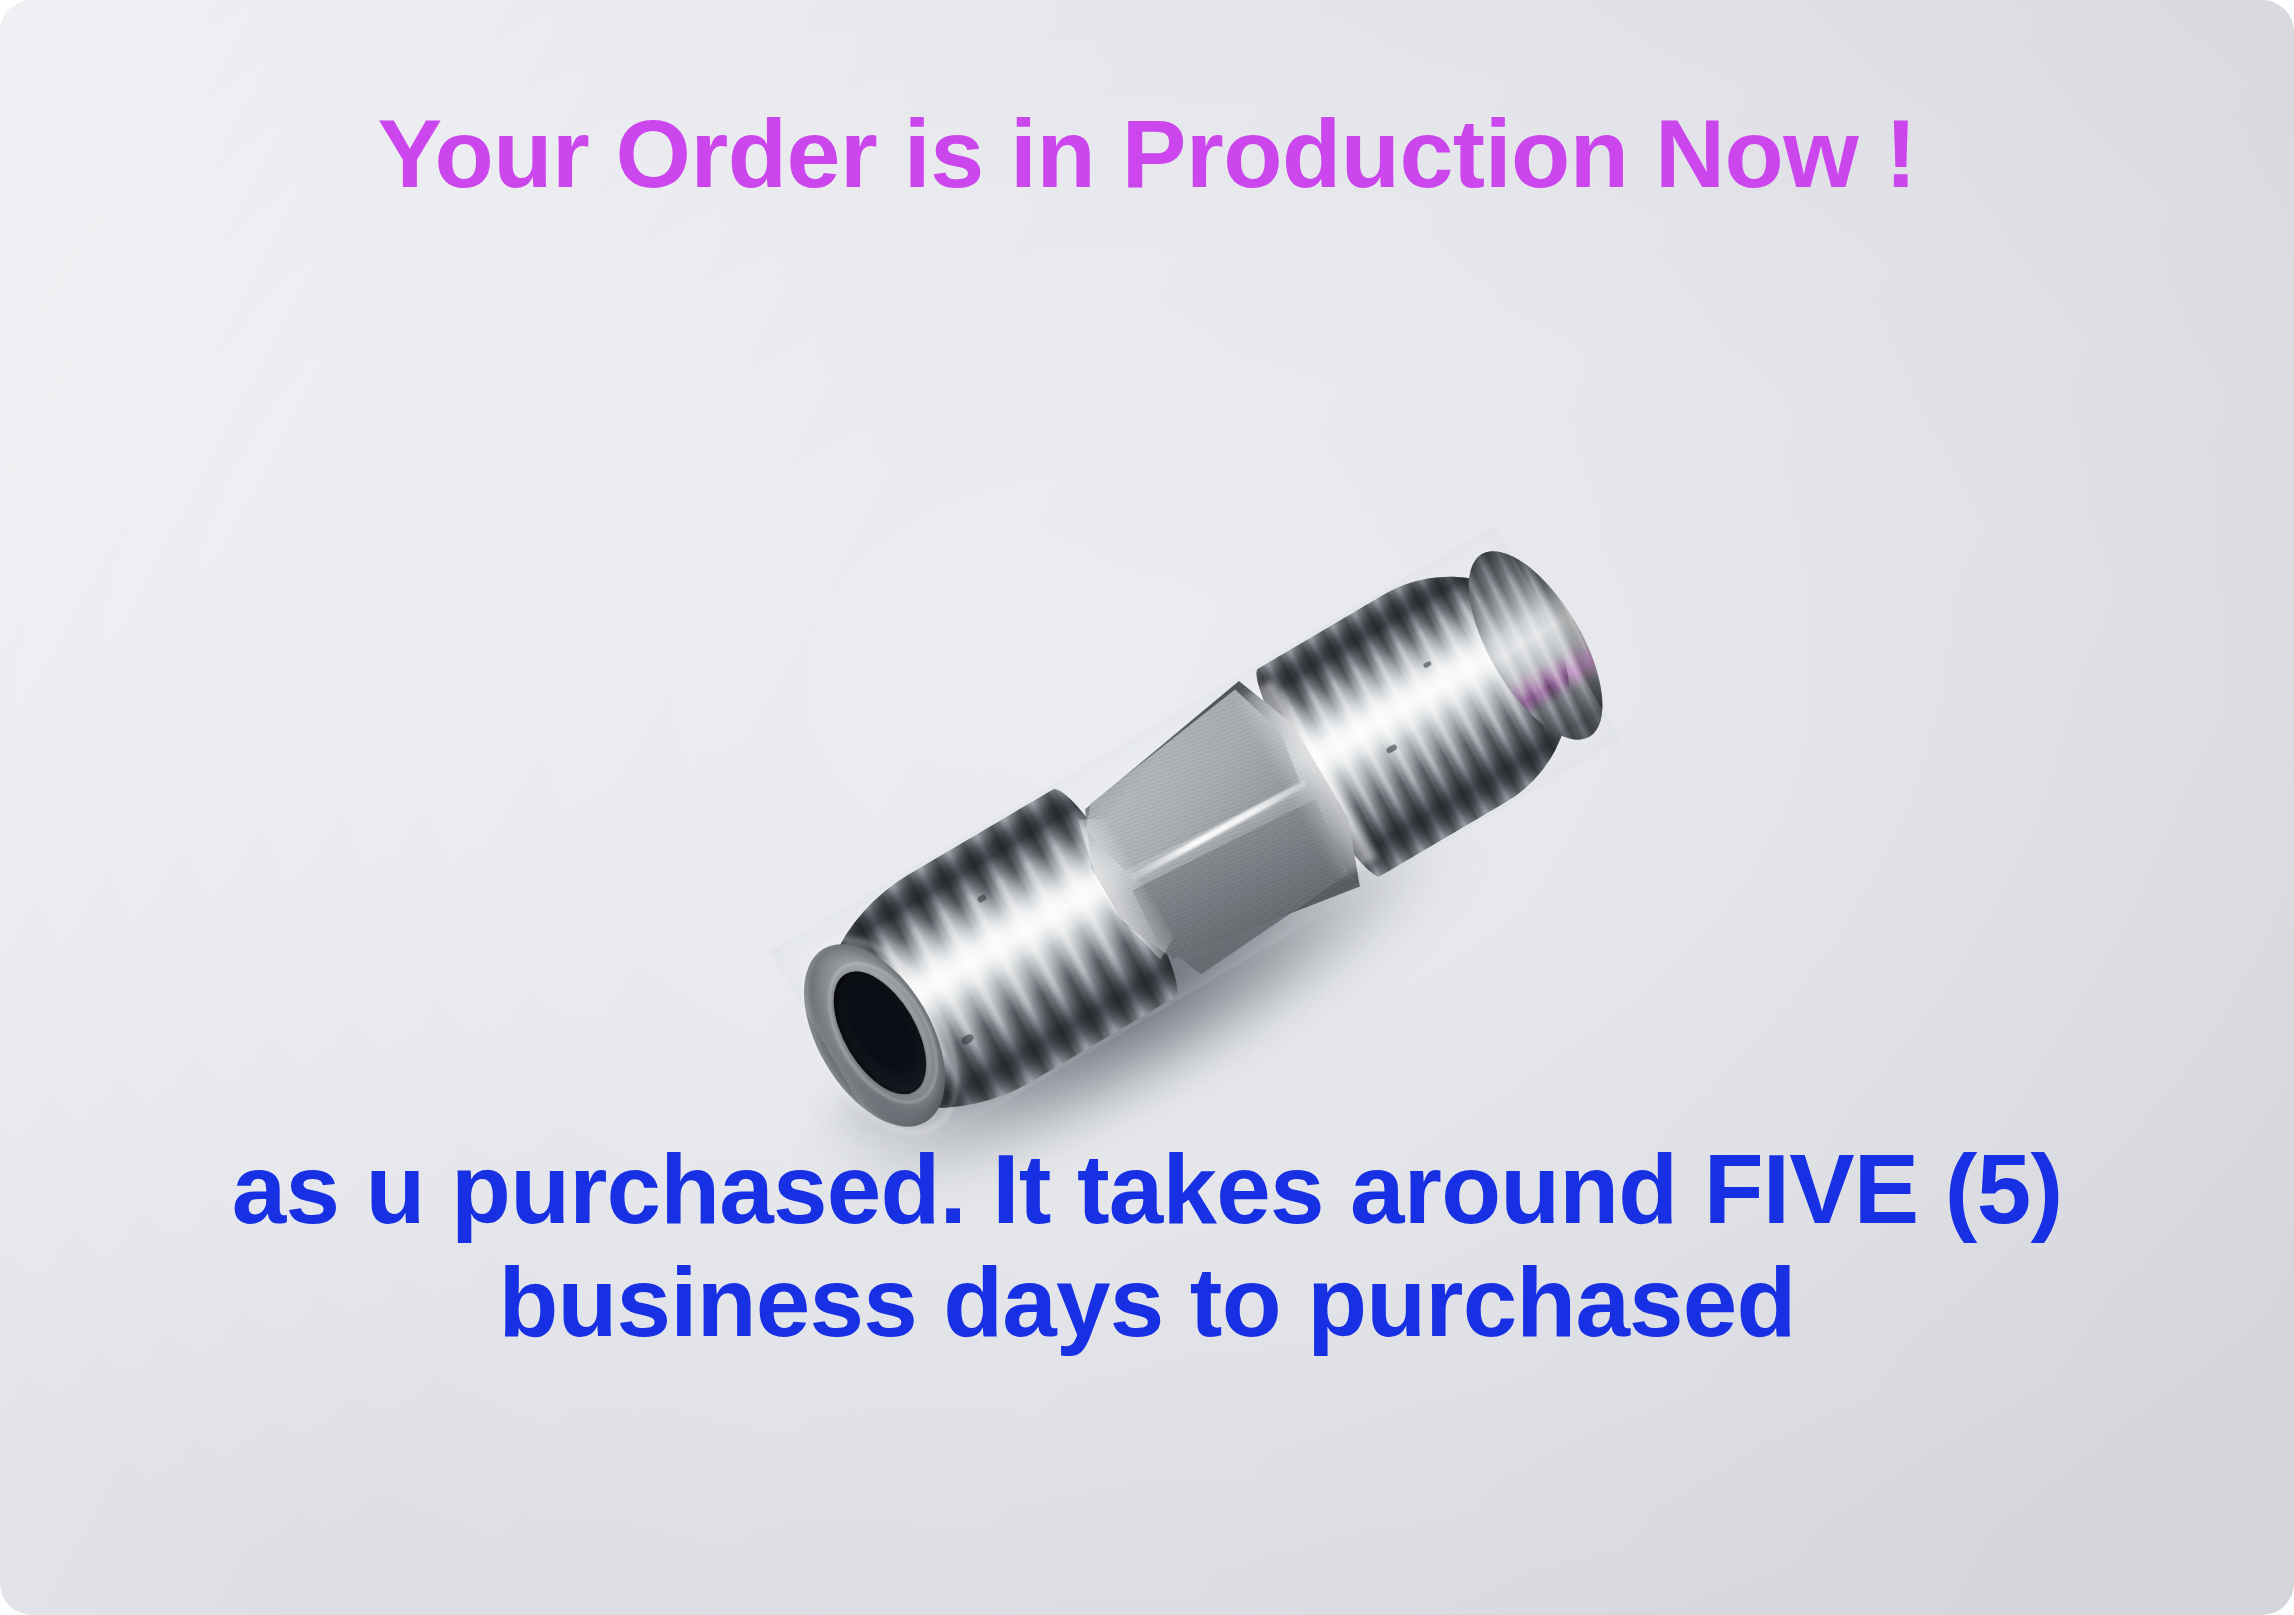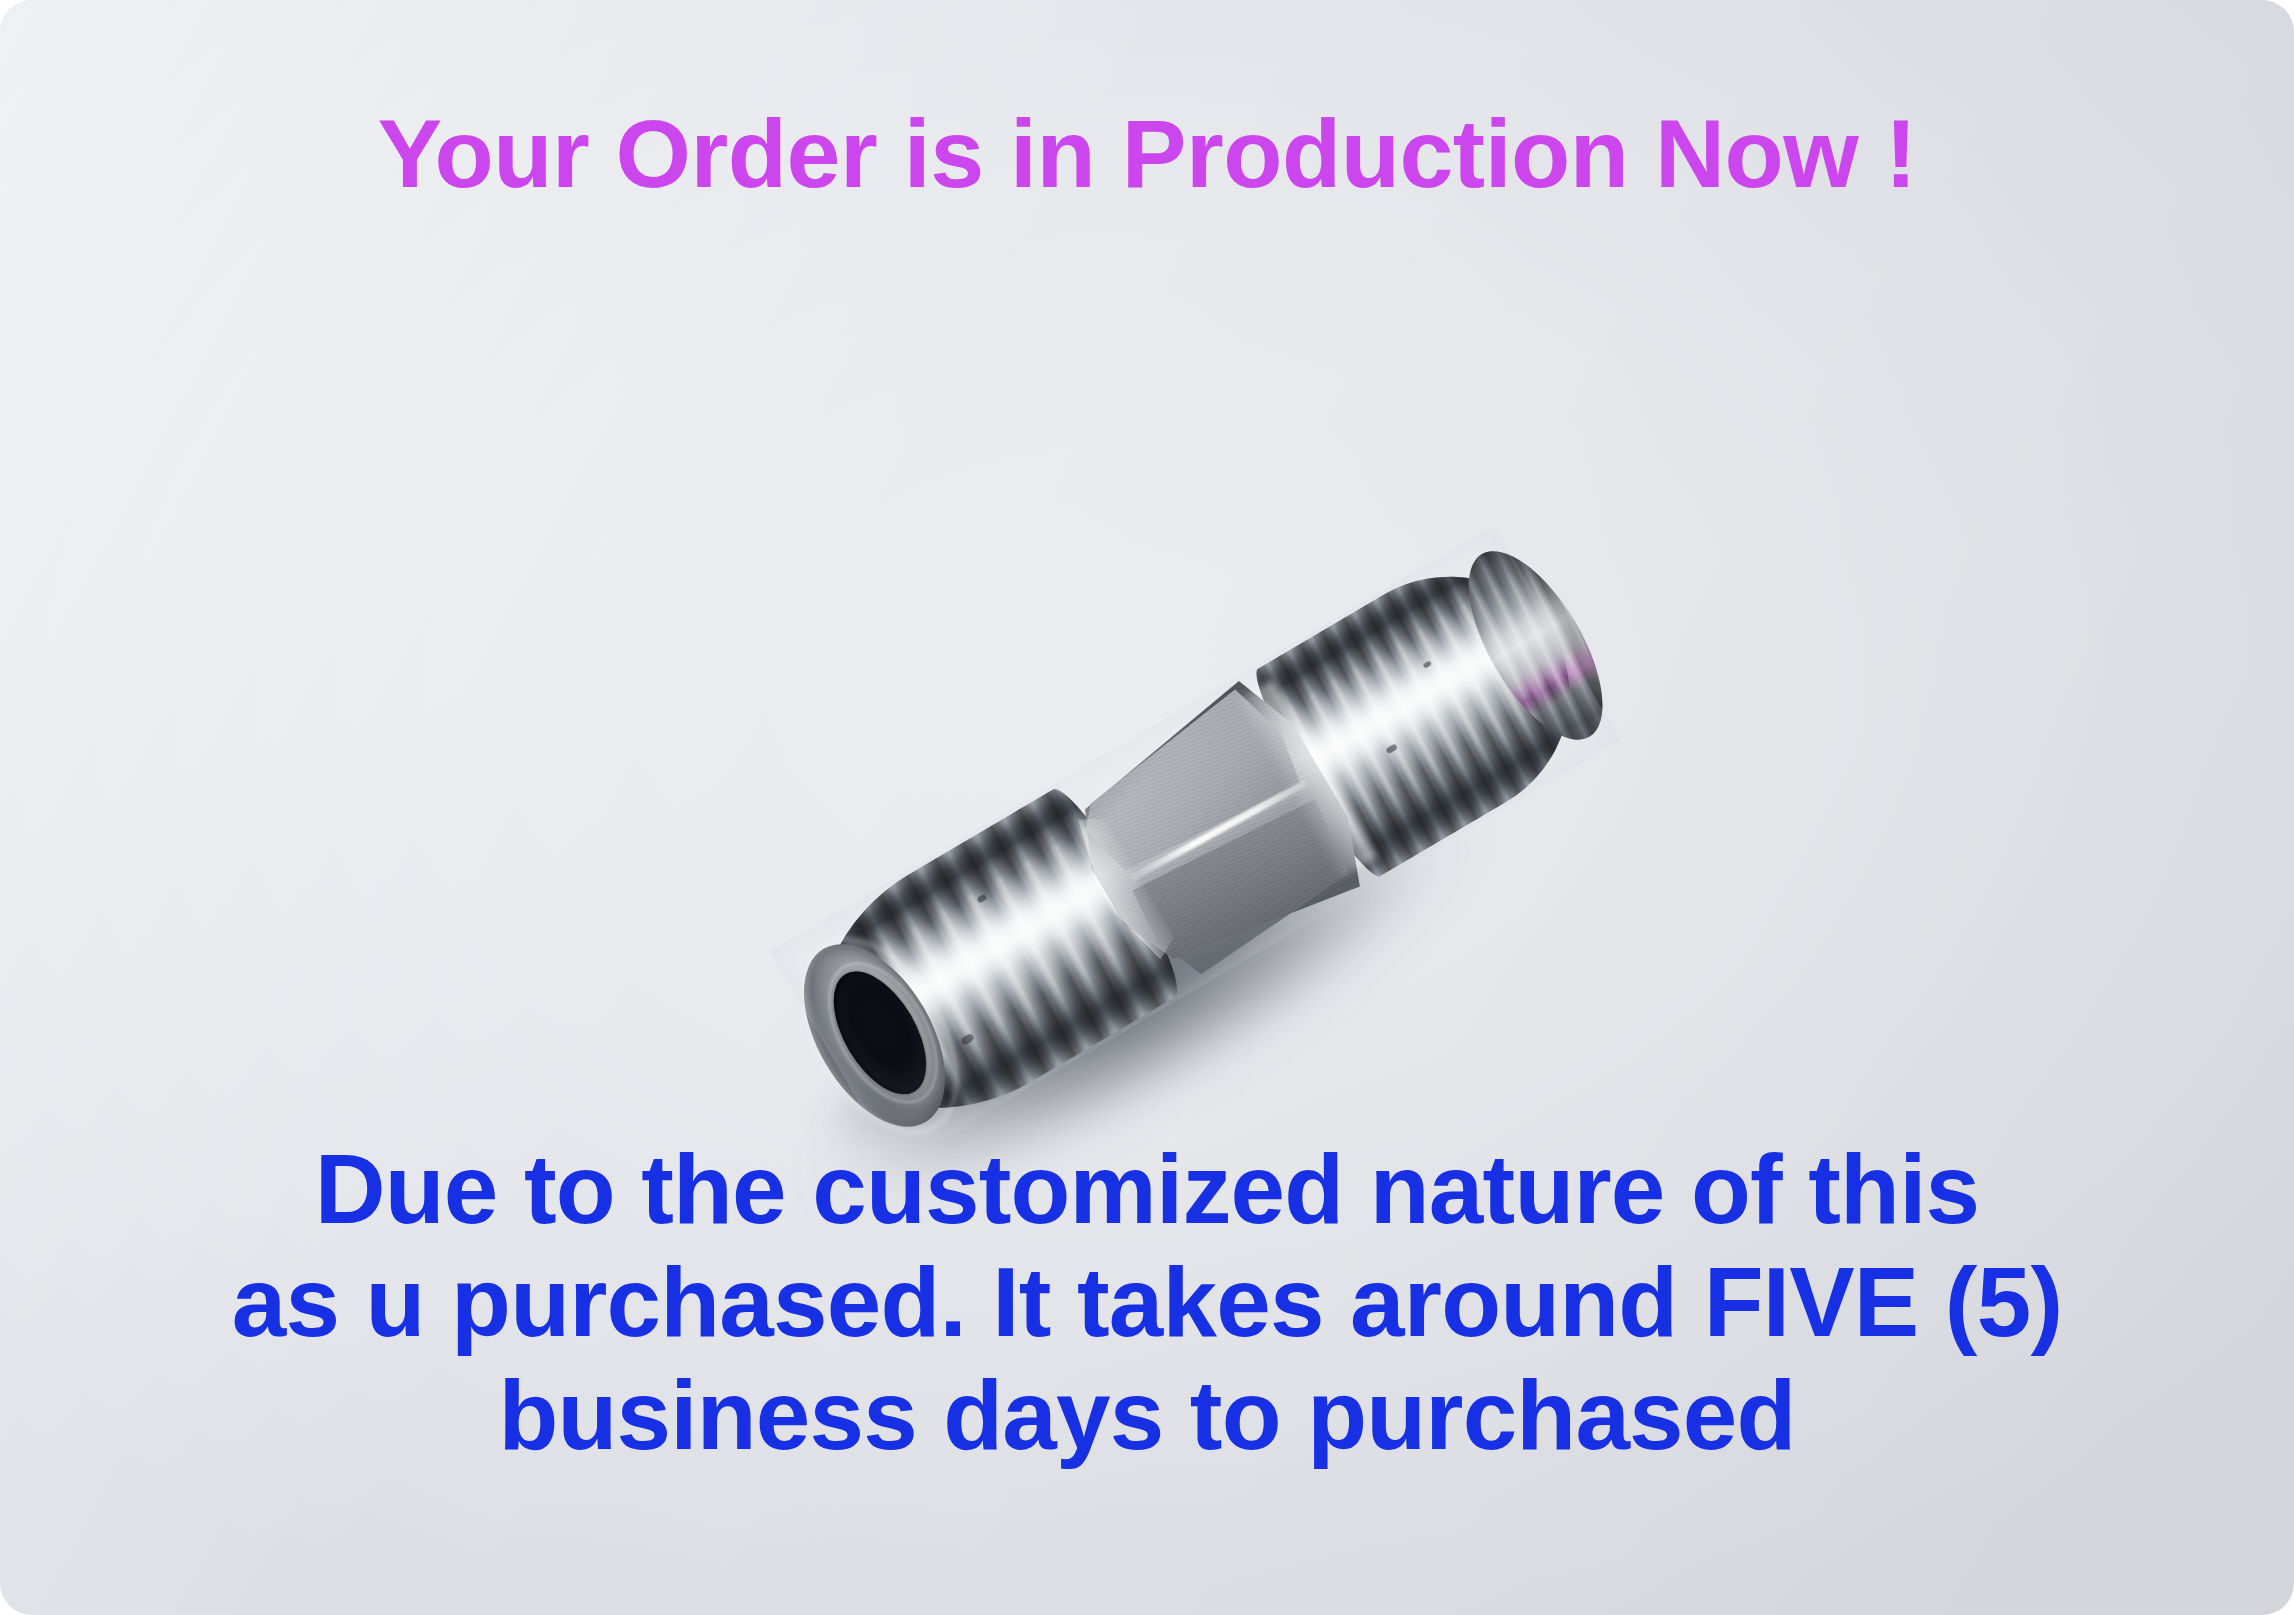--- a/index.html
+++ b/index.html
@@ -434,19 +434,18 @@
 
       <div class="right-cap">
         <div class="right-cap-threads"></div>
       </div>
 
       <div class="dof"></div>
     </div>
   </div>
 
   <div class="bodycopy">
-    <span class="ln">Due to the customized nature of this</span>
     <span class="ln">as u purchased. It takes around FIVE (5)</span>
     <span class="ln">business days to purchased</span>
   </div>
 
 </div>
 
 
 </body></html>

